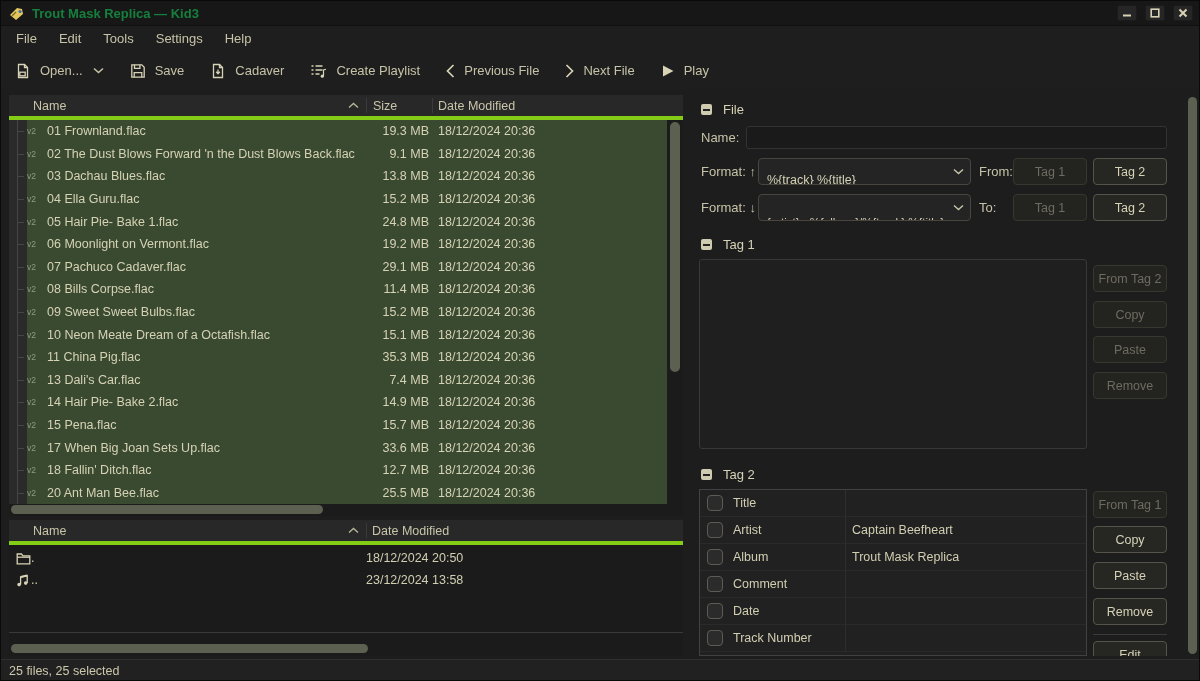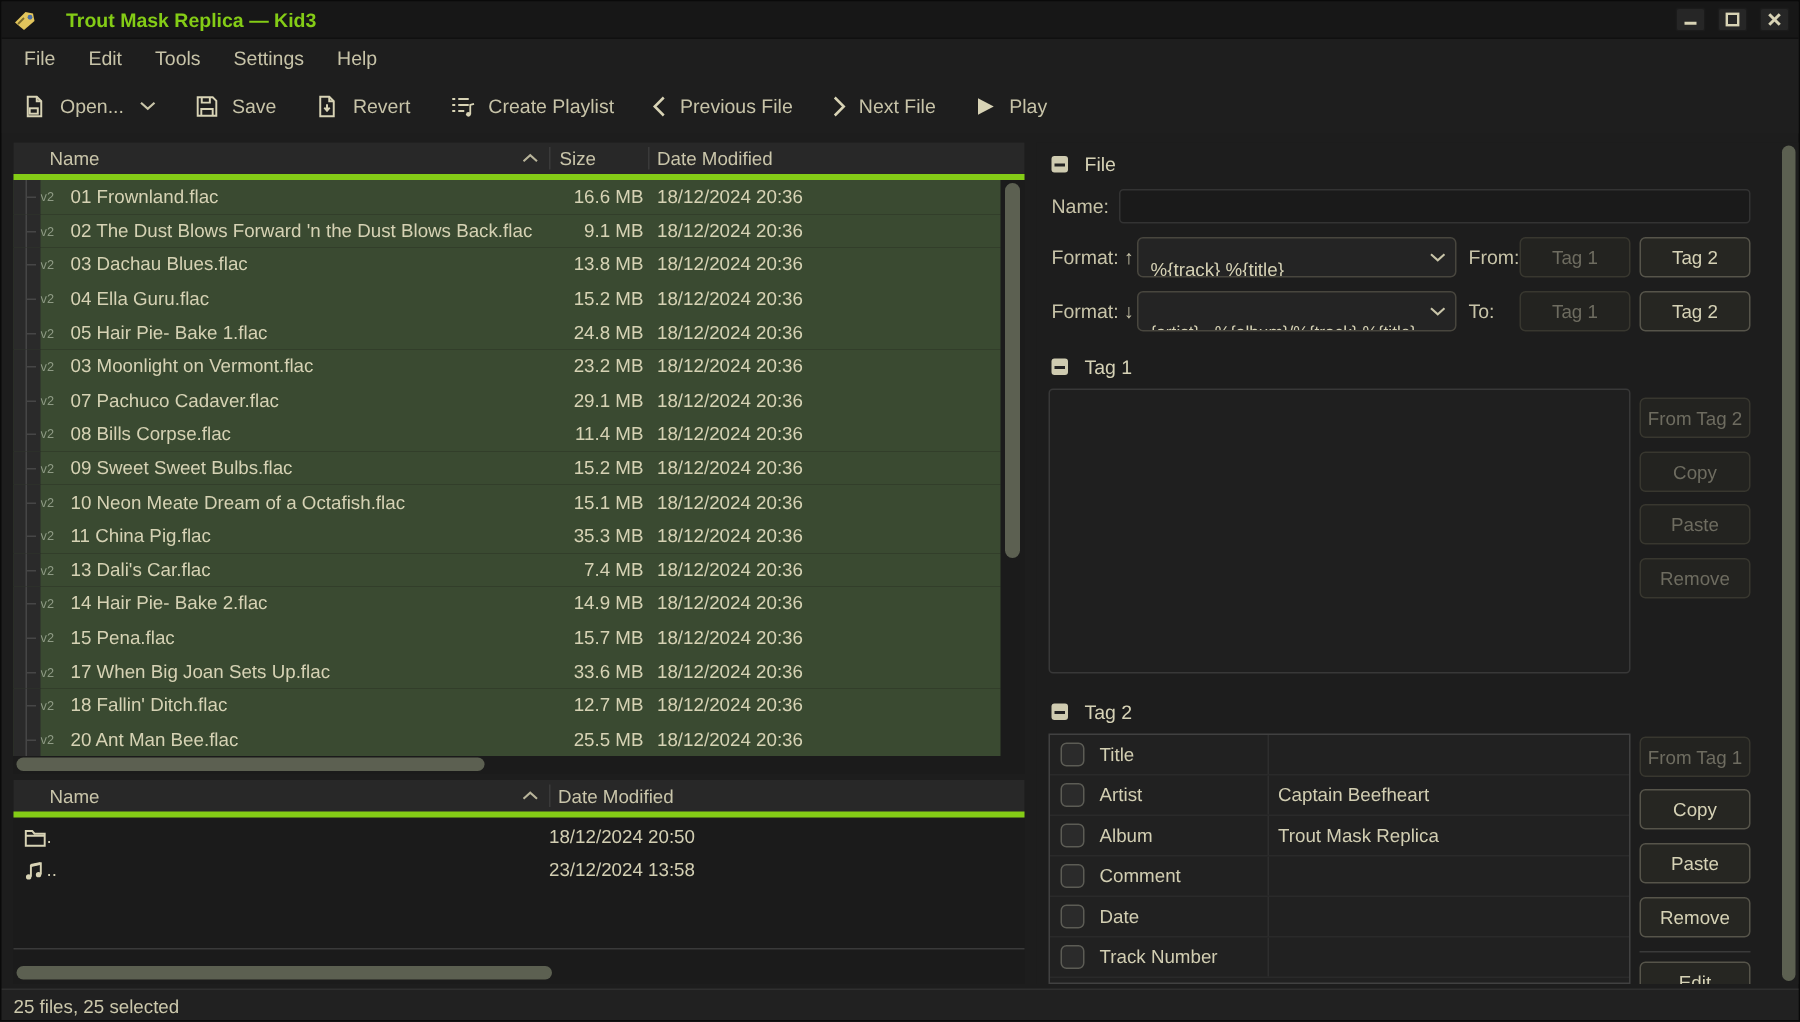--- a/index.html
+++ b/index.html
@@ -14,21 +14,21 @@
   body{
     position:relative;background:var(--bg);overflow:hidden;
     font-family:"Liberation Sans",sans-serif;color:var(--cream);font-size:13px;
     border:1px solid #0a0a0a;
   }
   svg{display:block;}
   
   .titlebar{position:absolute;left:0;top:0;width:1200px;height:25px;background:var(--title-bg);
     display:flex;align-items:center;border-bottom:1px solid #101010;}
   .appicon{margin-left:8px;}
-  .wtitle{margin-left:20px;font-weight:bold;font-size:13px;color:#84cc16;}
+  .wtitle{margin-left:8px;font-weight:bold;font-size:13px;color:#15803d;}
   .wincontrols{margin-left:auto;display:flex;gap:8px;margin-right:8px;}
   .wbtn{width:20px;height:16px;display:flex;align-items:center;justify-content:center;
     background:#262626;border:1px solid #1b1b1b;border-radius:2px;cursor:default;}
   
   .menubar{position:absolute;left:0;top:25px;width:1200px;height:26px;background:var(--bar-bg);
     display:flex;align-items:center;padding-left:4px;}
   .menuitem{padding:0 11px;line-height:26px;color:var(--cream-dim);}
   .toolbar{position:absolute;left:0;top:51px;width:1200px;height:37px;background:var(--bar-bg);
     display:flex;align-items:center;padding-left:14px;gap:26px;}
   .tbtn{display:flex;align-items:center;gap:9px;color:var(--cream-dim);}
@@ -164,21 +164,21 @@
     <span>Save</span>
   </div>
   <div class="tbtn">
     <span>
         <svg width="16" height="16" viewBox="0 0 16 16" fill="none" stroke="#d8d3b5" stroke-width="1.3">
           <path d="M3.5 1.5 h6 l3 3 v10 h-9 z"></path>
           <path d="M9.5 1.5 v3 h3"></path>
           <path d="M8 6.5 v4 M6.2 8.8 L8 10.8 L9.8 8.8"></path>
         </svg>
       </span>
-    <span>Revert</span>
+    <span>Cadaver</span>
   </div>
   <div class="tbtn">
     <span>
         <svg width="17" height="16" viewBox="0 0 17 16" fill="none" stroke="#d8d3b5" stroke-width="1.4">
           <path d="M1.5 3 h2 M5.5 3 h7 M1.5 7 h2 M5.5 7 h7 M1.5 11 h2 M5.5 11 h4"></path>
           <path d="M13.5 13 v-6 l2.5 -0.8" stroke-width="1.2"></path>
           <circle cx="12.3" cy="13.2" r="1.6" fill="#d8d3b5" stroke="none"></circle>
         </svg>
       </span>
     <span>Create Playlist</span>
@@ -222,21 +222,21 @@
     <span class="hsize">
         <span>Size</span>
       </span>
     <span class="hdate"><span>Date Modified</span></span>
   </div>
   <div class="flist-rows">
       <div class="frow">
         <span class="gut"></span>
         <span class="v2badge">v2</span>
         <span class="fname">01 Frownland.flac</span>
-        <span class="fsize">16.6 MB</span>
+        <span class="fsize">19.3 MB</span>
         <span class="fdate">18/12/2024 20:36</span>
       </div>
       <div class="frow">
         <span class="gut"></span>
         <span class="v2badge">v2</span>
         <span class="fname">02 The Dust Blows Forward 'n the Dust Blows Back.flac</span>
         <span class="fsize">9.1 MB</span>
         <span class="fdate">18/12/2024 20:36</span>
       </div>
       <div class="frow">
@@ -256,22 +256,22 @@
       <div class="frow">
         <span class="gut"></span>
         <span class="v2badge">v2</span>
         <span class="fname">05 Hair Pie- Bake 1.flac</span>
         <span class="fsize">24.8 MB</span>
         <span class="fdate">18/12/2024 20:36</span>
       </div>
       <div class="frow">
         <span class="gut"></span>
         <span class="v2badge">v2</span>
-        <span class="fname">03 Moonlight on Vermont.flac</span>
-        <span class="fsize">23.2 MB</span>
+        <span class="fname">06 Moonlight on Vermont.flac</span>
+        <span class="fsize">19.2 MB</span>
         <span class="fdate">18/12/2024 20:36</span>
       </div>
       <div class="frow">
         <span class="gut"></span>
         <span class="v2badge">v2</span>
         <span class="fname">07 Pachuco Cadaver.flac</span>
         <span class="fsize">29.1 MB</span>
         <span class="fdate">18/12/2024 20:36</span>
       </div>
       <div class="frow">

